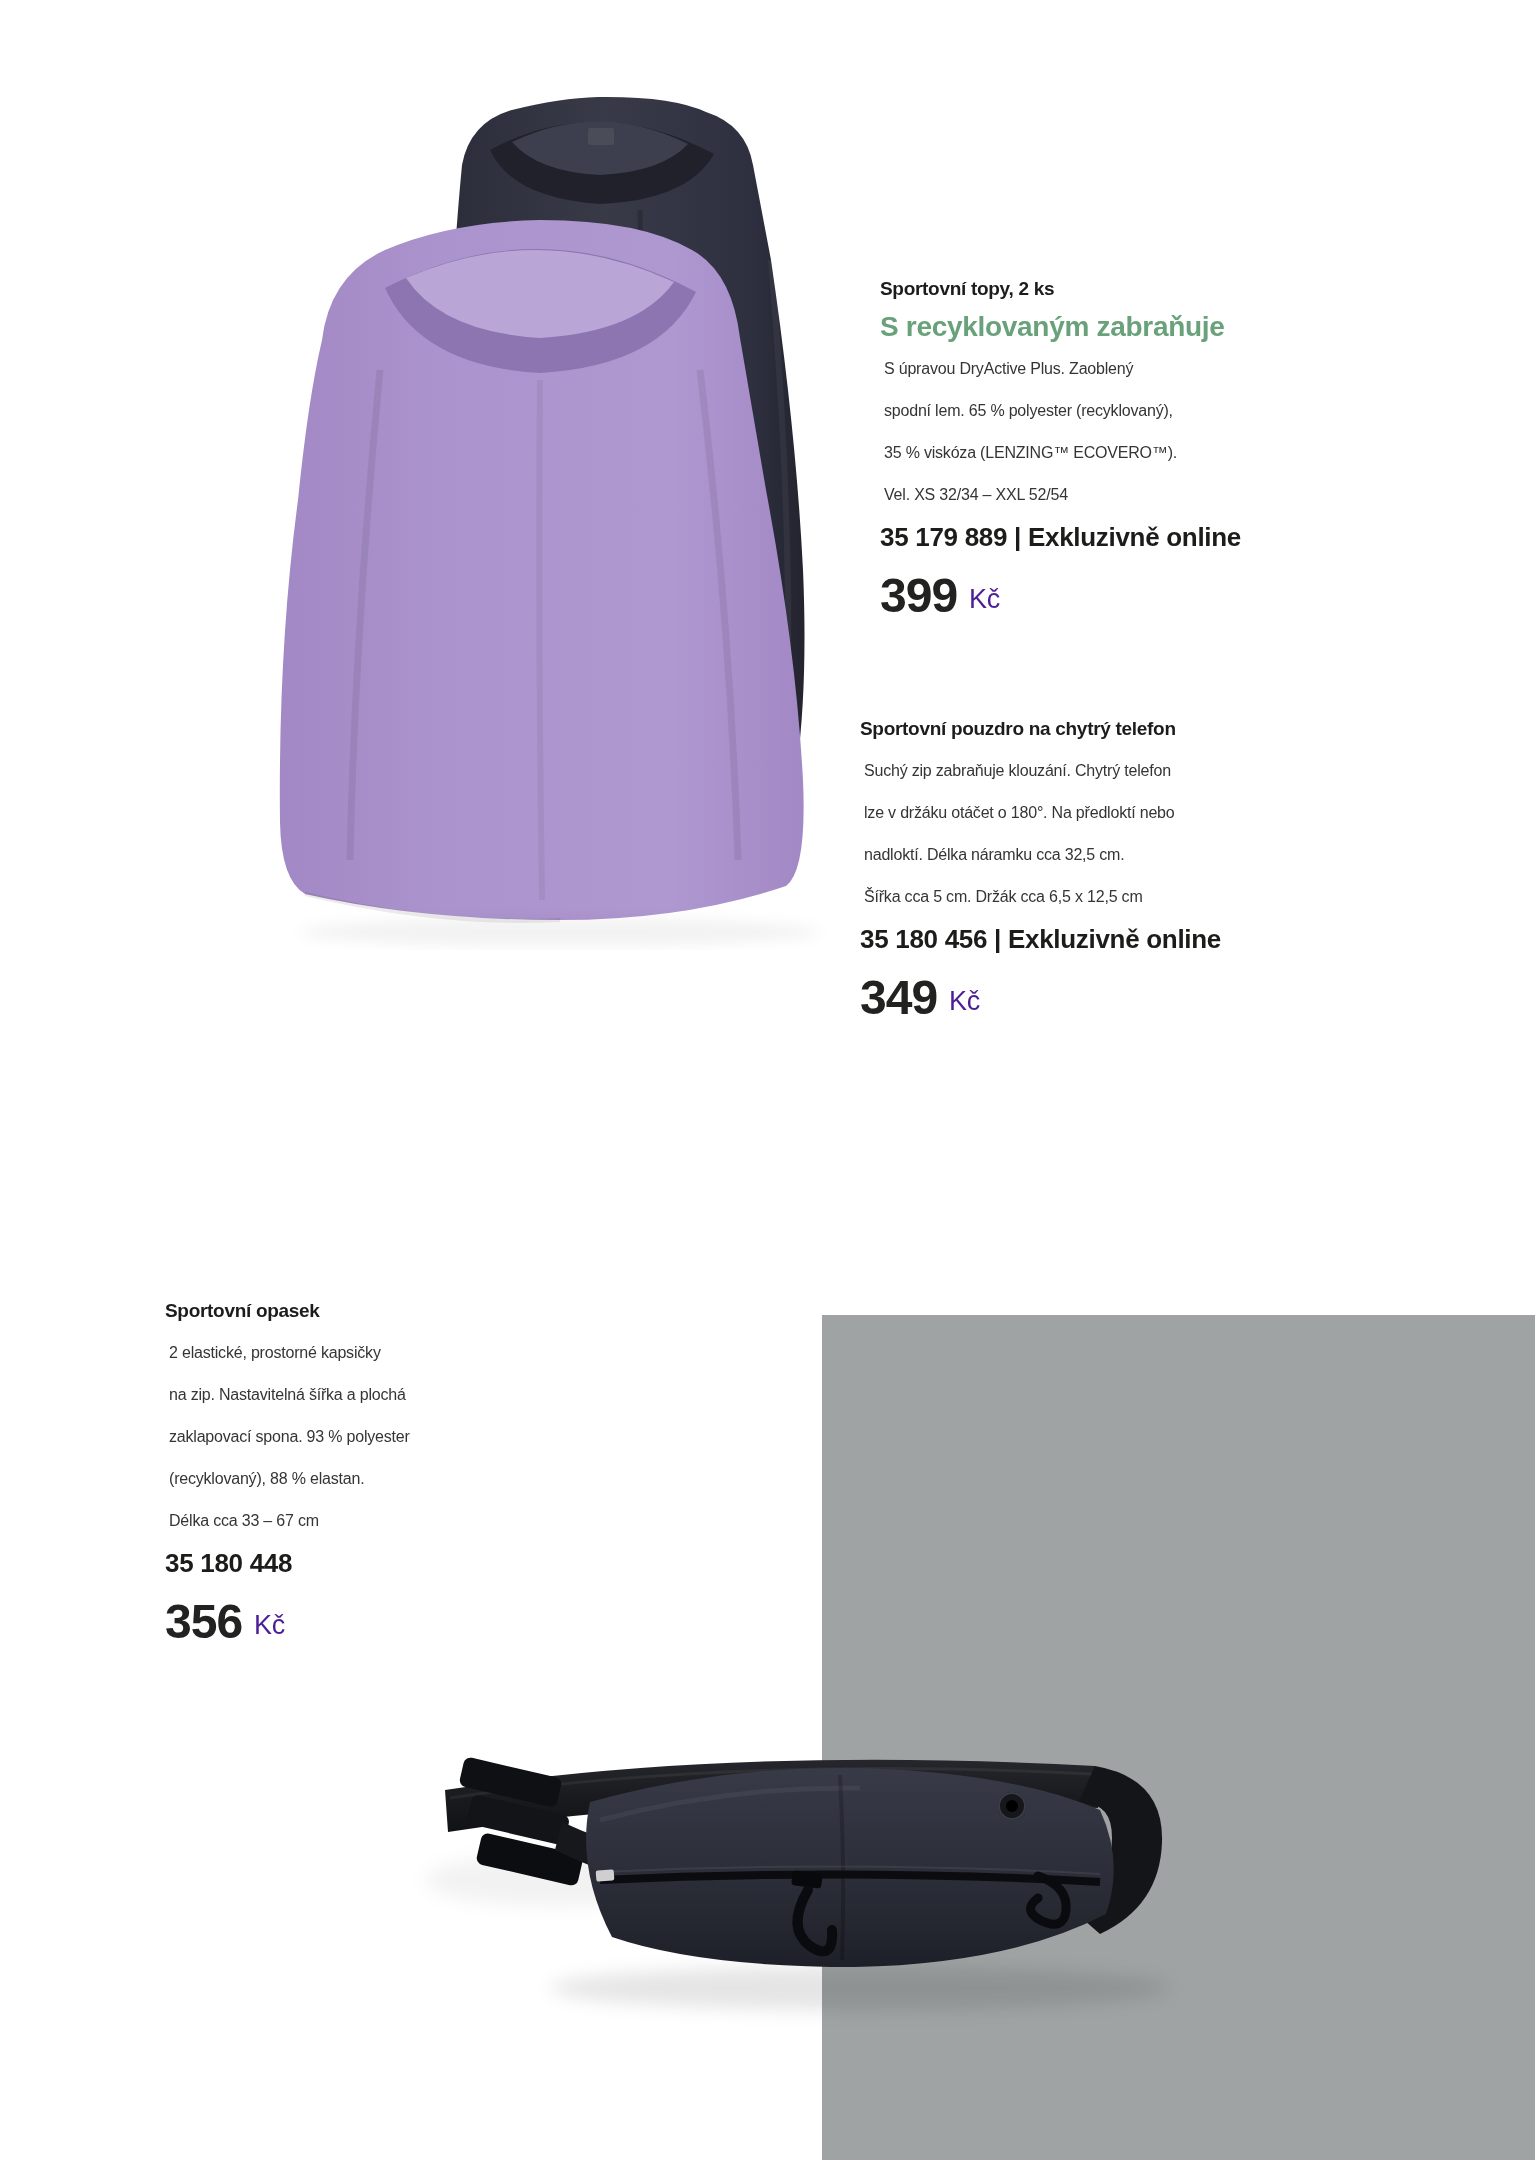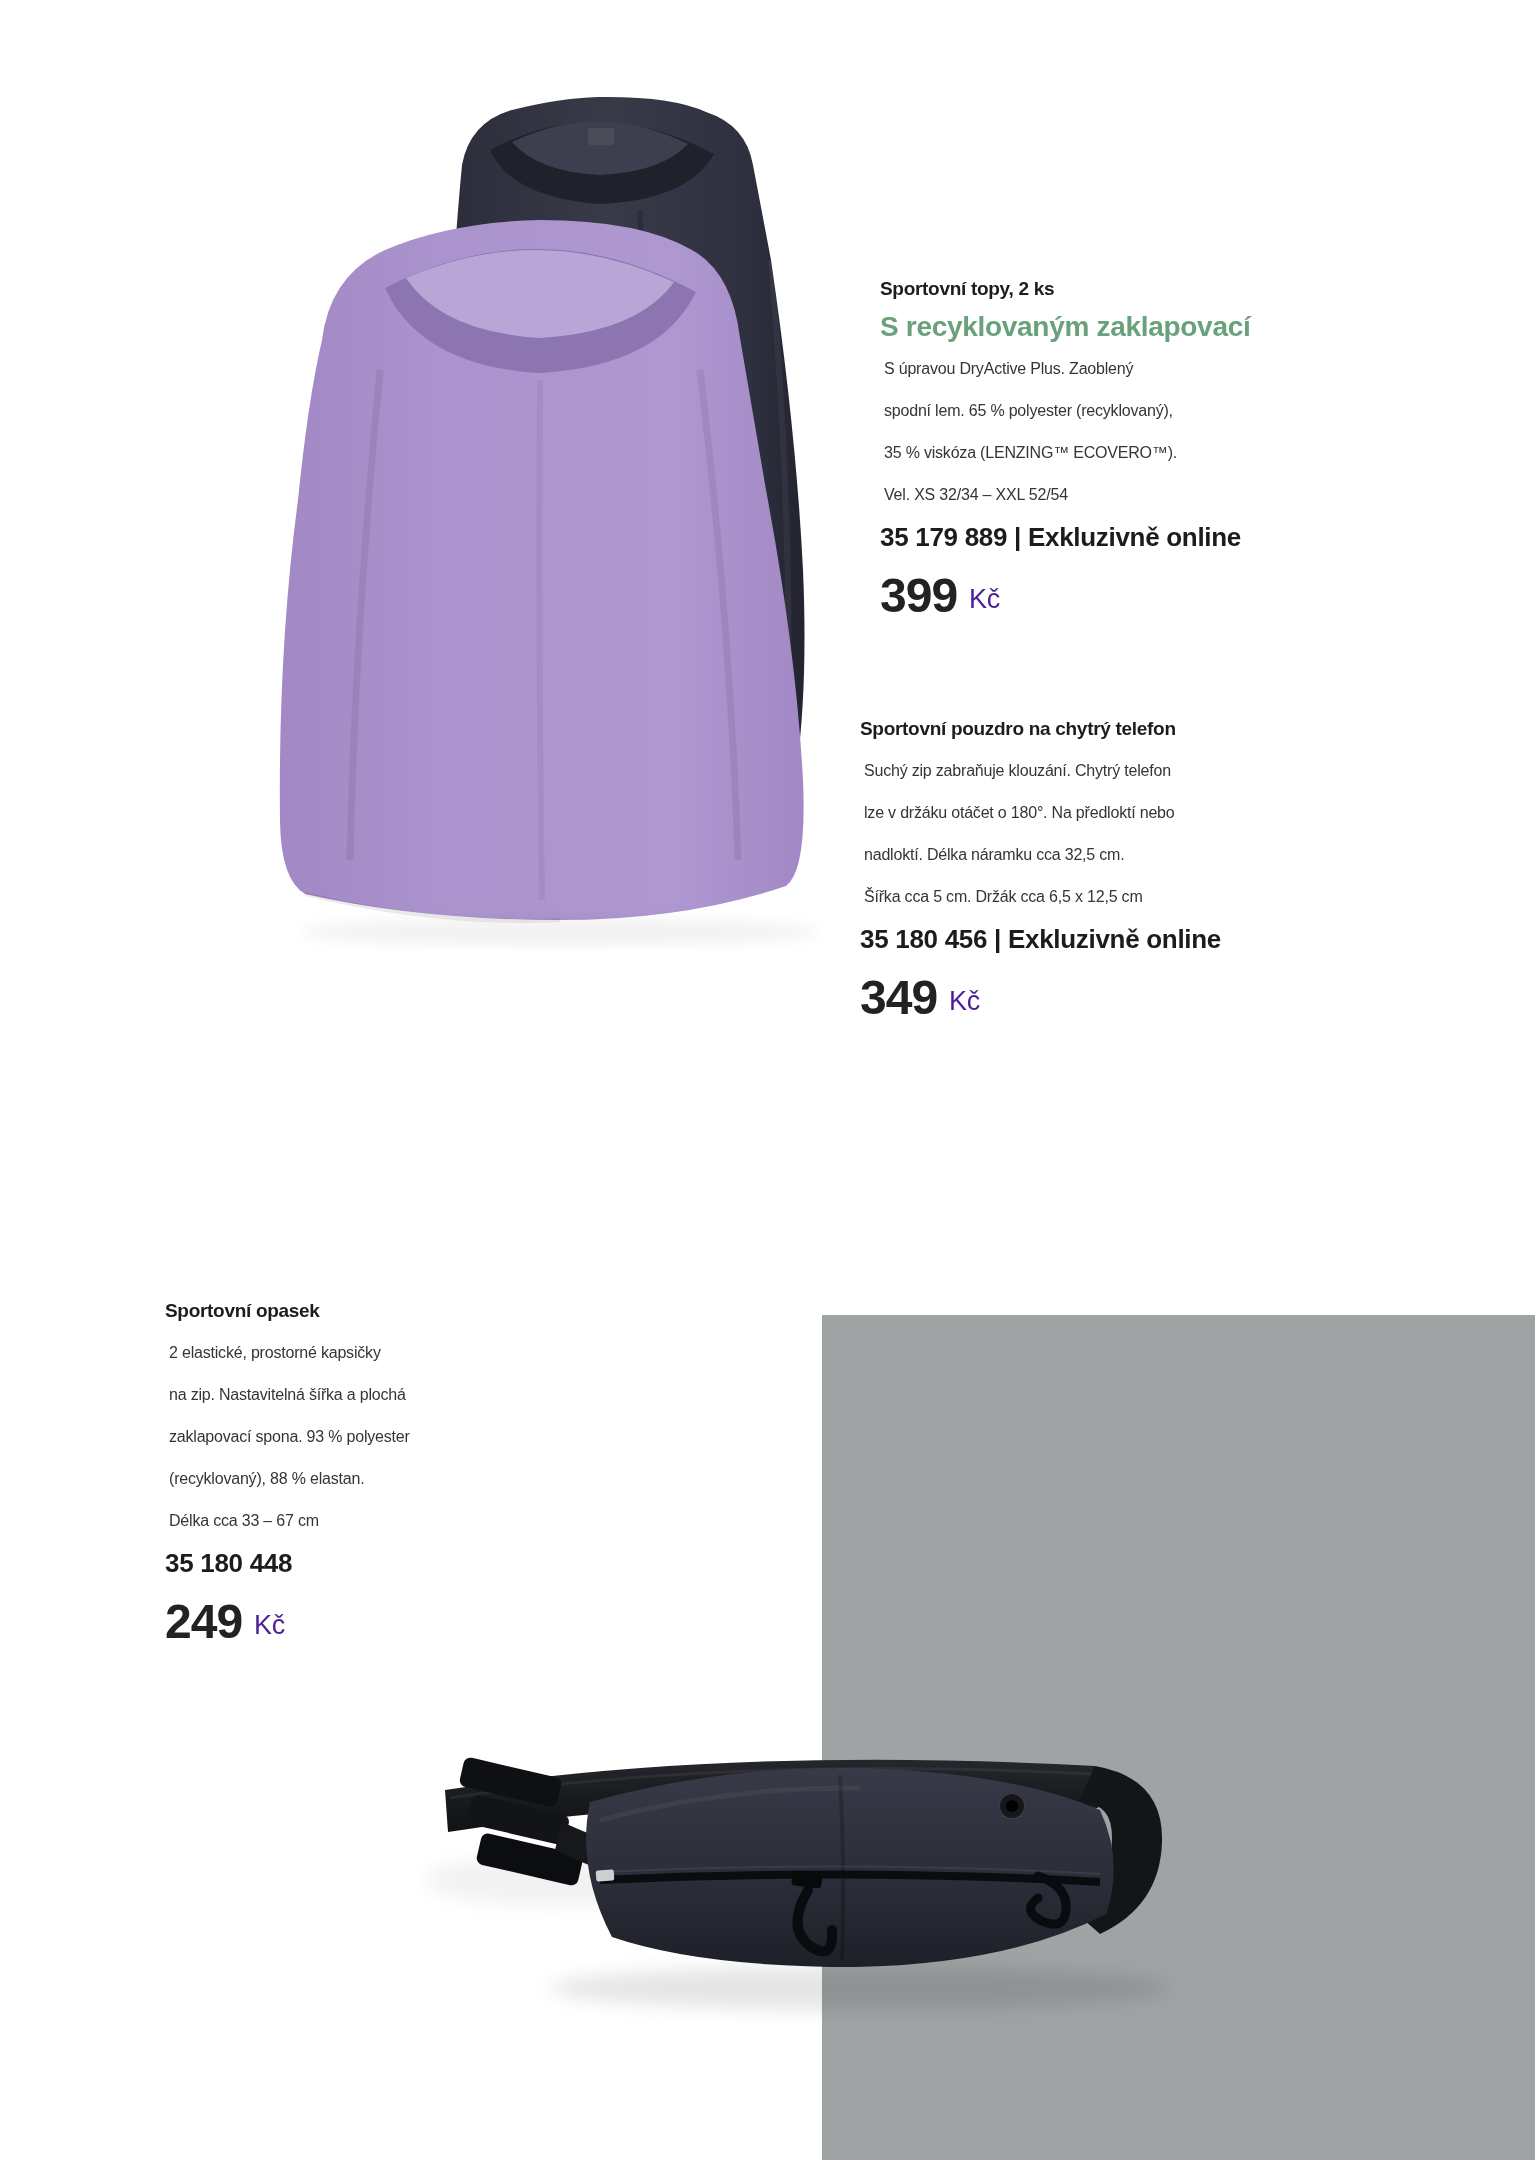--- a/index.html
+++ b/index.html
@@ -103,21 +103,21 @@
         <path d="M 400,310 Q 398,560 402,830" stroke="rgba(0,0,0,0.05)" stroke-width="6" fill="none"></path>
         <path d="M 165,824 Q 300,856 420,850" stroke="rgba(0,0,0,0.08)" stroke-width="4" fill="none"></path>
       </g>
 
       <ellipse cx="420" cy="862" rx="260" ry="14" fill="rgba(0,0,0,0.05)" filter="url(#soft)"></ellipse>
     </svg>
   </div>
 
   <section class="product-block block-1">
     <h3 class="p-title">Sportovní topy, 2 ks</h3>
-    <p class="p-highlight">S recyklovaným zaklapovací</p>
+    <p class="p-highlight">S recyklovaným zabraňuje</p>
     <p class="p-line">S úpravou DryActive Plus. Zaoblený</p>
     <p class="p-line">spodní lem. 65 % polyester (recyklovaný),</p>
     <p class="p-line">35 % viskóza (LENZING™ ECOVERO™).</p>
     <p class="p-line">Vel. XS 32/34 – XXL 52/54</p>
     <p class="p-order">35 179 889 | Exkluzivně online</p>
     <div class="p-price">
       <span class="num">399</span>
       <span class="cur">Kč</span>
     </div>
   </section>
@@ -137,21 +137,21 @@
 
   <section class="product-block block-3">
     <h3 class="p-title">Sportovní opasek</h3>
     <p class="p-line">2 elastické, prostorné kapsičky</p>
     <p class="p-line">na zip. Nastavitelná šířka a plochá</p>
     <p class="p-line">zaklapovací spona. 93 % polyester</p>
     <p class="p-line">(recyklovaný), 88 % elastan.</p>
     <p class="p-line">Délka cca 33 – 67 cm</p>
     <p class="p-order">35 180 448</p>
     <div class="p-price">
-      <span class="num">249</span>
+      <span class="num">356</span>
       <span class="cur">Kč</span>
     </div>
   </section>
 
   <div class="photo belt-photo">
     <svg width="910" height="390" viewBox="0 0 910 390" xmlns="http://www.w3.org/2000/svg">
       <defs>
         <linearGradient id="bagGrad" x1="0" y1="0" x2="0" y2="1">
           <stop offset="0" stop-color="#383a48"></stop>
           <stop offset="0.55" stop-color="#2b2d38"></stop>

